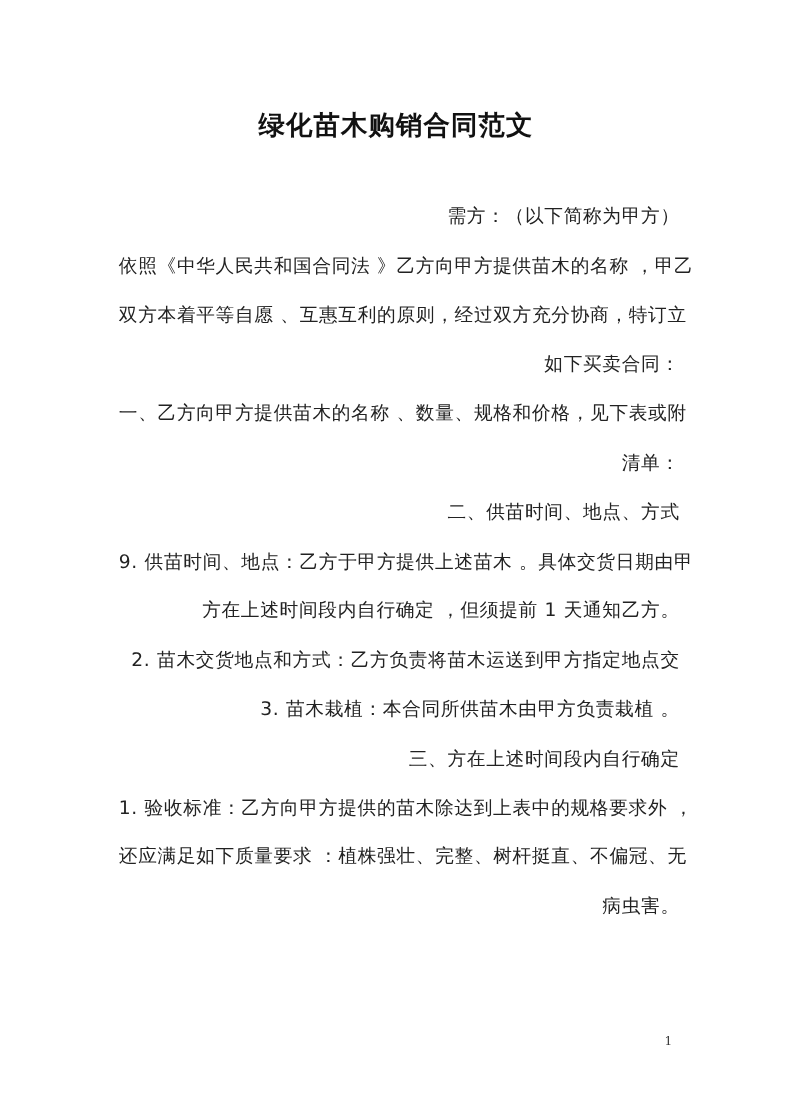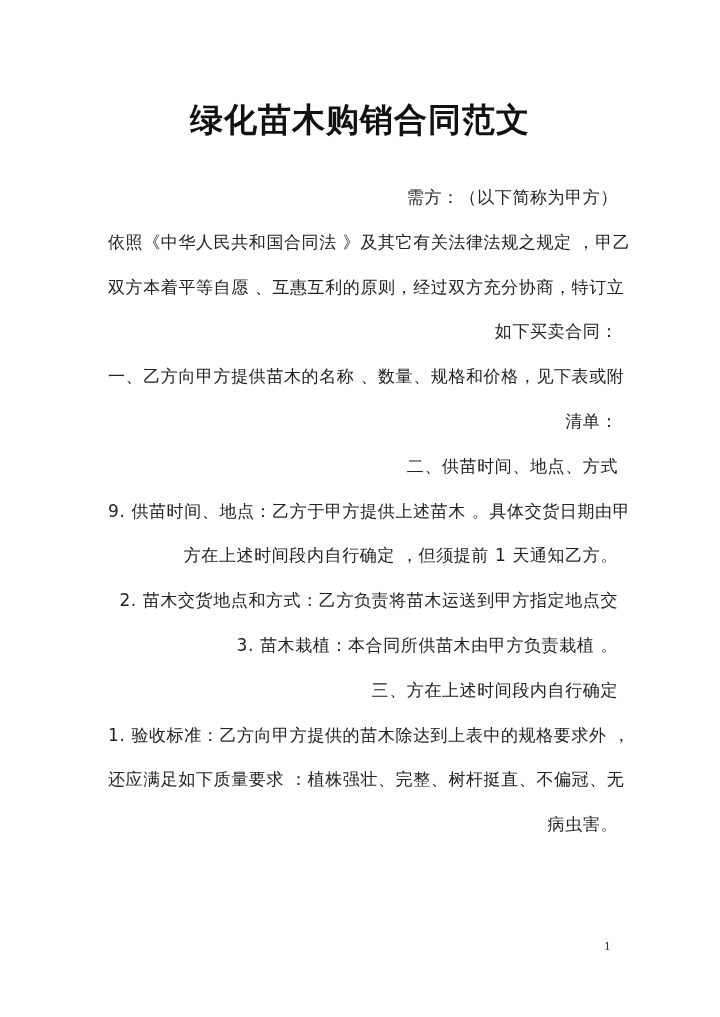--- a/index.html
+++ b/index.html
@@ -19,21 +19,21 @@
       position: absolute;
       left: 0; top: 0;
       width: 720px; height: 1017px;
       background: #ffffff;
     }
     .title {
       position: absolute;
       left: 0; right: 0;
       top: 98px;
       text-align: center;
-      font-size: 33px;
+      font-size: 24px;
       font-weight: bold;
       letter-spacing: 1px;
       color: #111111;
       margin: 0;
     }
     .body-text {
       position: absolute;
       left: 108px;
       width: 510px;
       top: 182px;
@@ -57,21 +57,21 @@
     }
   </style>
 </head>
 <body>
 
 <div class="page">
   <h1 class="title">绿化苗木购销合同范文</h1>
 
   <div class="body-text">
     <div class="line">需方：（以下简称为甲方）</div>
-    <div class="line">依照《中华人民共和国合同法 》及其它有关法律法规之规定 ，甲乙</div>
+    <div class="line">依照《中华人民共和国合同法 》乙方向甲方提供苗木的名称 ，甲乙</div>
     <div class="line">双方本着平等自愿 、互惠互利的原则，经过双方充分协商，特订立</div>
     <div class="line">如下买卖合同：</div>
     <div class="line">一、乙方向甲方提供苗木的名称 、数量、规格和价格，见下表或附</div>
     <div class="line">清单：</div>
     <div class="line">二、供苗时间、地点、方式</div>
     <div class="line">9. 供苗时间、地点：乙方于甲方提供上述苗木 。具体交货日期由甲</div>
     <div class="line">方在上述时间段内自行确定 ，但须提前 1 天通知乙方。</div>
     <div class="line">2. 苗木交货地点和方式：乙方负责将苗木运送到甲方指定地点交</div>
     <div class="line">3. 苗木栽植：本合同所供苗木由甲方负责栽植 。</div>
     <div class="line">三、方在上述时间段内自行确定</div>

